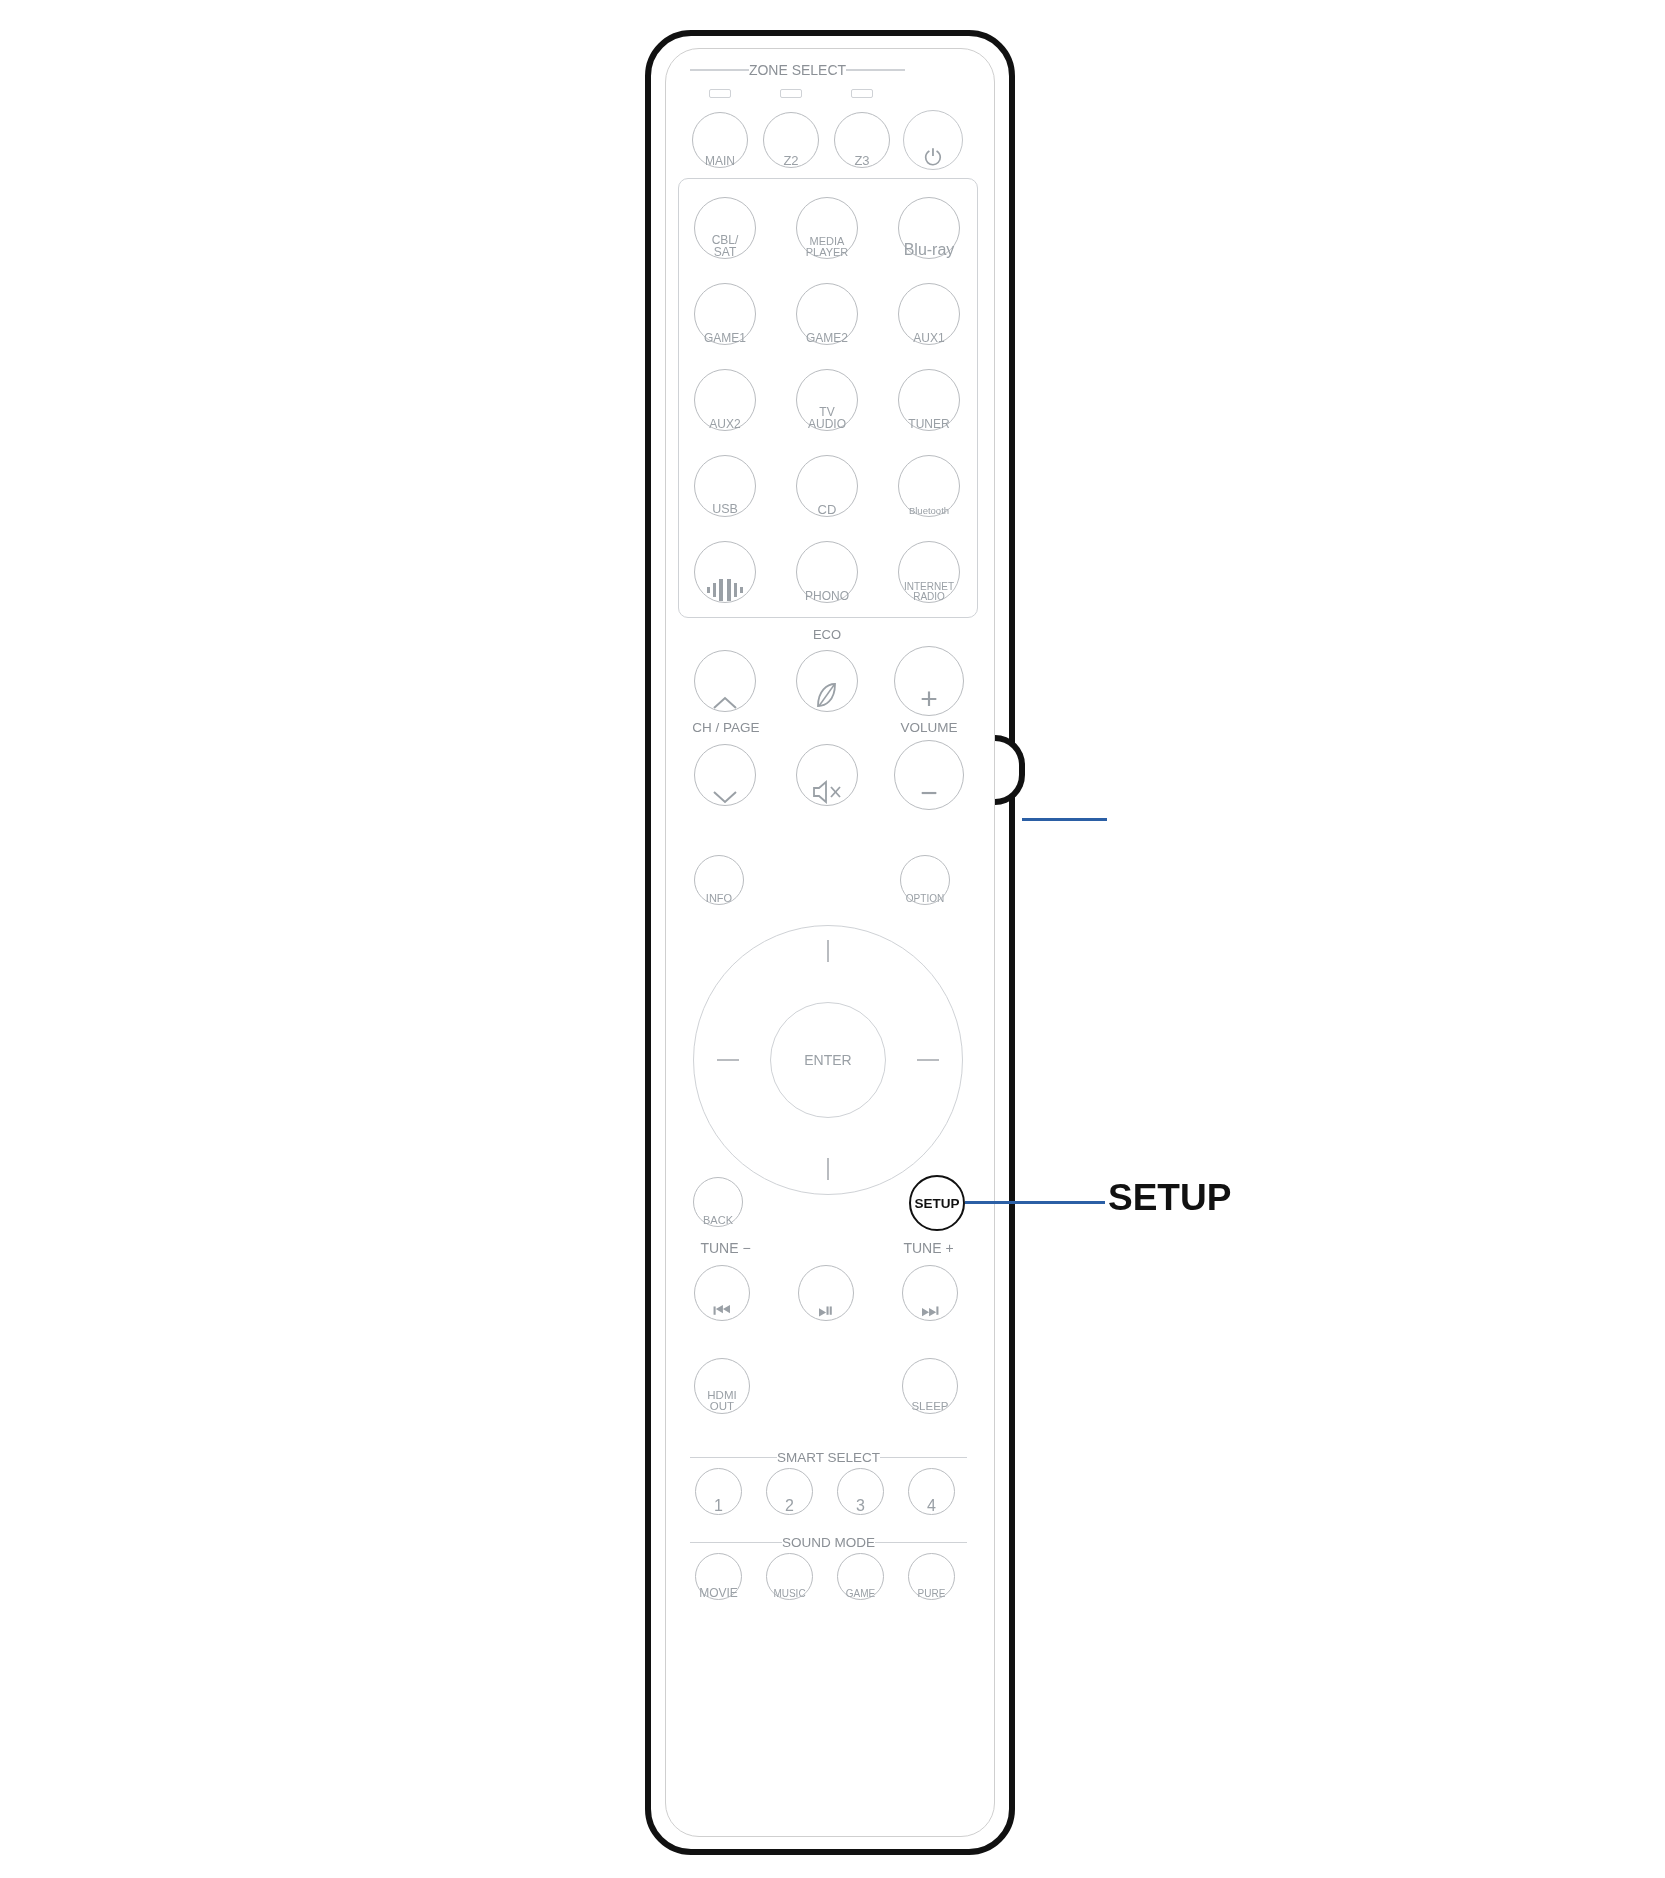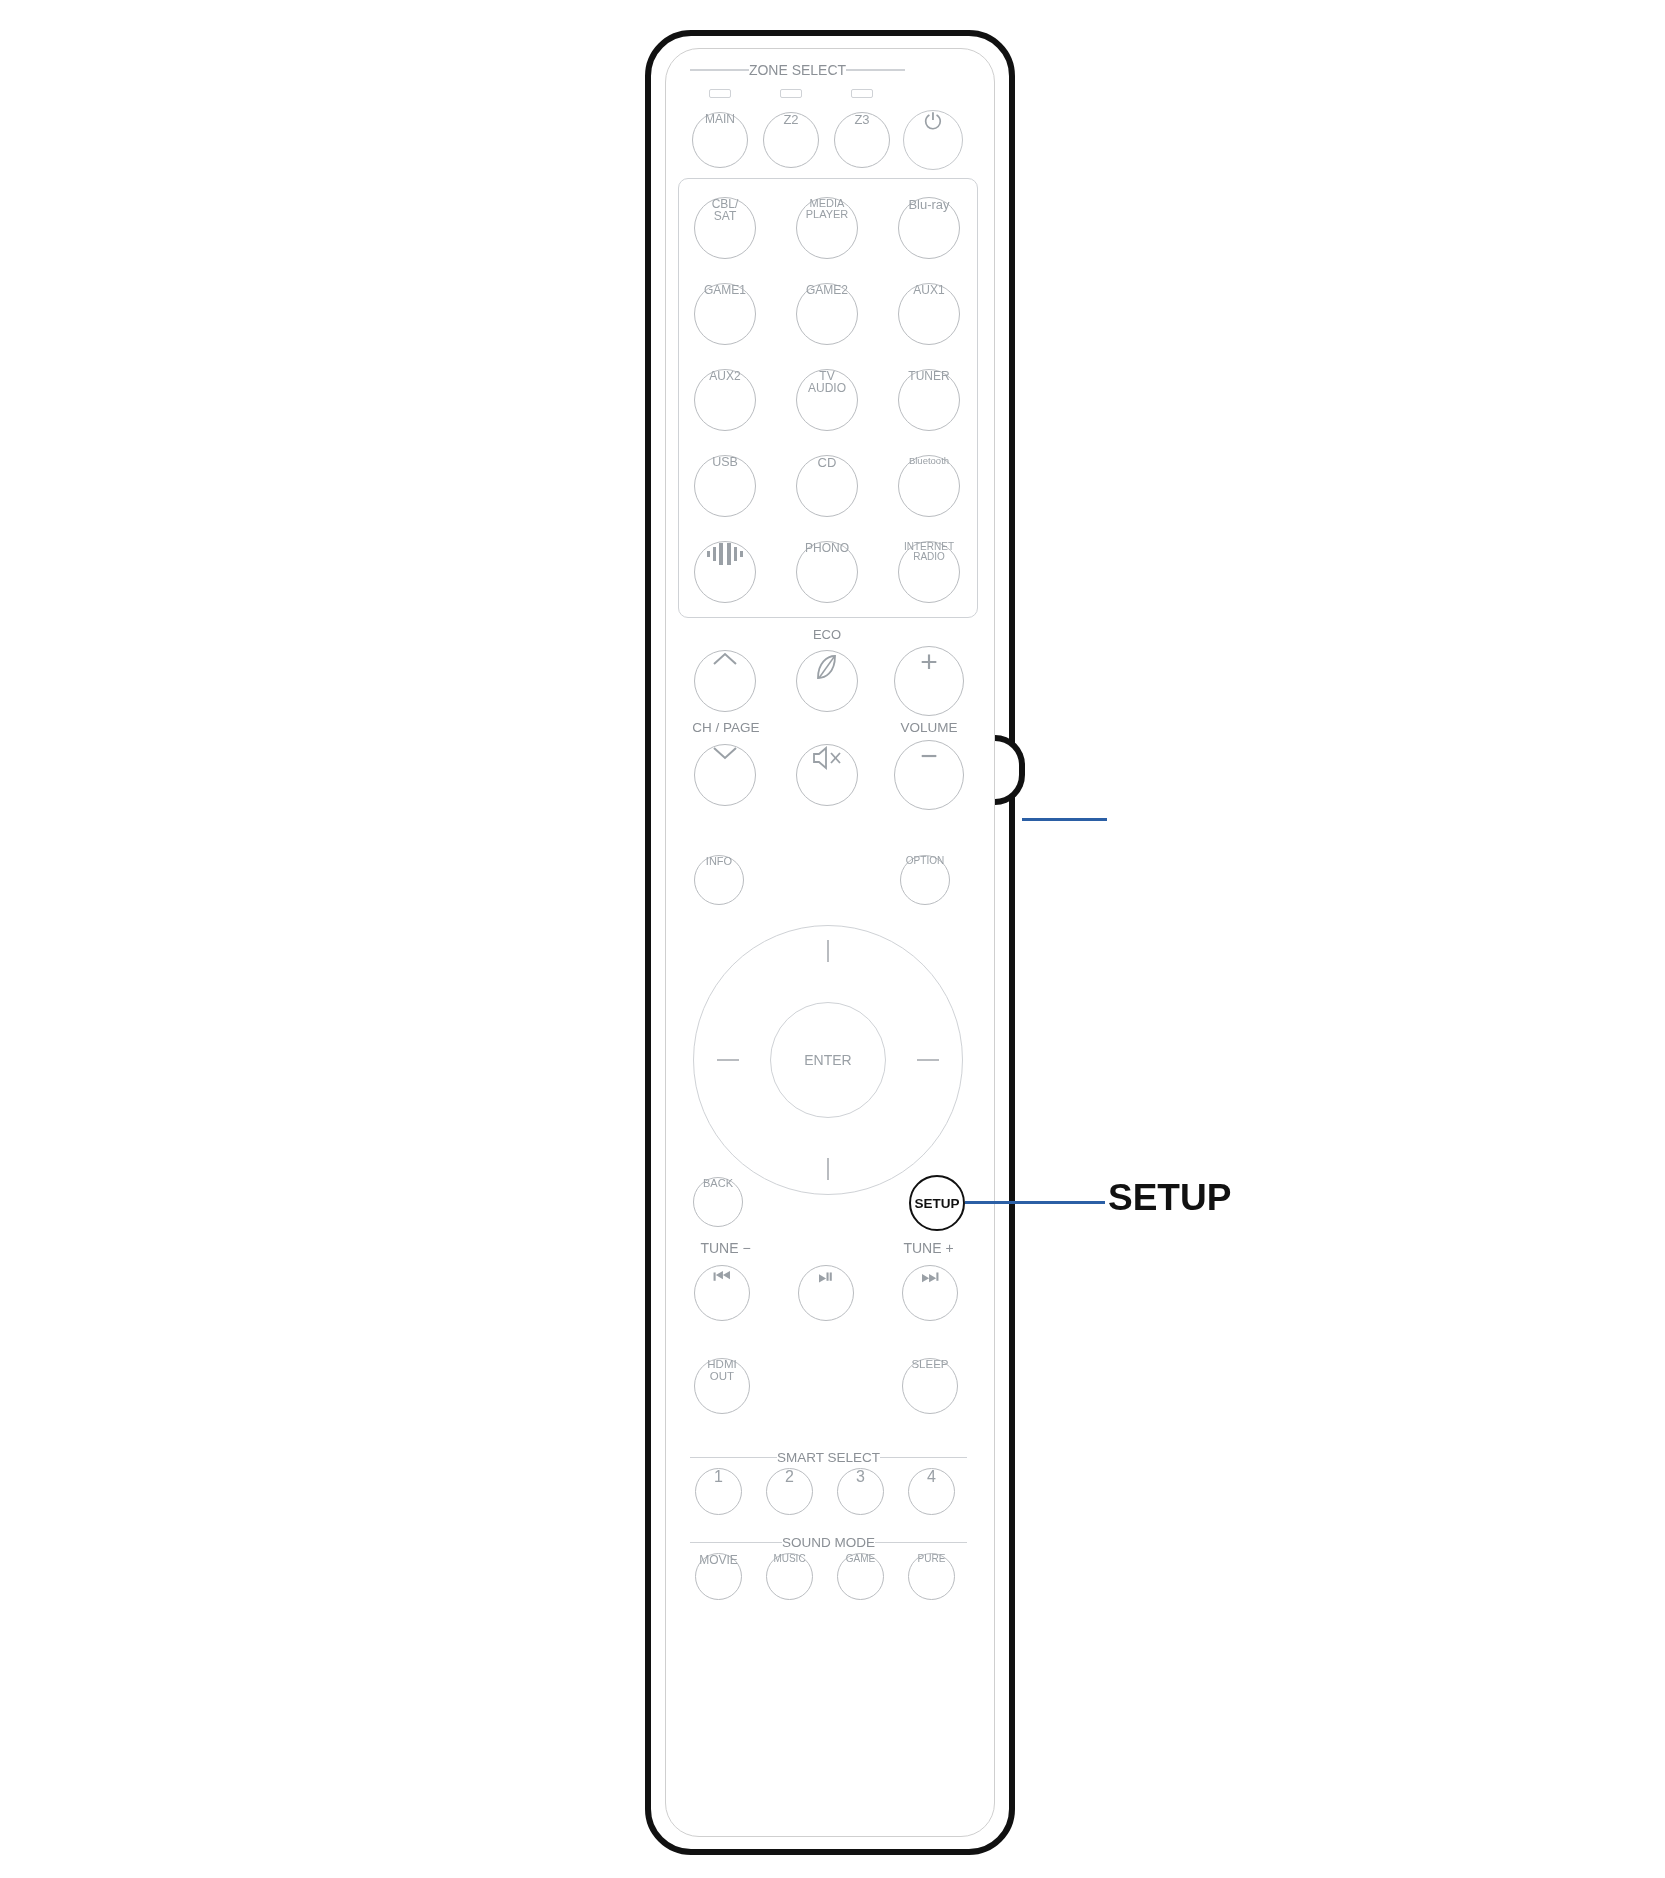--- a/index.html
+++ b/index.html
@@ -20,21 +20,21 @@
   
   .light-bump{
     position:absolute;left:995px;top:735px;width:30px;height:70px;
     border-top:6px solid #111;border-right:6px solid #111;border-bottom:6px solid #111;
     border-left:none;border-radius:0 30px 30px 0;background:#fff;box-sizing:border-box;
   }
 
   
   .btn{
     position:absolute;border:1.6px solid #b9bcc0;border-radius:50%;
-    display:flex;align-items:flex-start;justify-content:center;
+    display:flex;align-items:flex-end;justify-content:center;
     color:#9aa0a6;text-align:center;line-height:1.02;box-sizing:border-box;
     background:#fff;user-select:none;
   }
   .btn span{display:block;}
   .lbl{position:absolute;color:#8b9096;text-align:center;white-space:nowrap;}
 
   .group-box{position:absolute;border:1.4px solid #cfd2d6;border-radius:10px;box-sizing:border-box;}
 
   
   .legend{position:absolute;display:flex;align-items:center;gap:0;color:#8b9096;white-space:nowrap;}
@@ -96,21 +96,21 @@
   <div class="group-box" style="left:678px;top:178px;width:300px;height:440px;"></div>
 
   <div class="btn" style="left:694px;top:197px;width:62px;height:62px;font-size:12px;white-space:pre-line;">
     <span>CBL/
 SAT</span>
   </div>
   <div class="btn" style="left:796px;top:197px;width:62px;height:62px;font-size:11px;white-space:pre-line;">
     <span>MEDIA
 PLAYER</span>
   </div>
-  <div class="btn" style="left:898px;top:197px;width:62px;height:62px;font-size:13px;">
+  <div class="btn" style="left:898px;top:197px;width:62px;height:62px;font-size:16px;">
     <span>Blu-ray</span>
   </div>
 
   <div class="btn" style="left:694px;top:283px;width:62px;height:62px;font-size:12px;">
     <span>GAME1</span>
   </div>
   <div class="btn" style="left:796px;top:283px;width:62px;height:62px;font-size:12px;">
     <span>GAME2</span>
   </div>
   <div class="btn" style="left:898px;top:283px;width:62px;height:62px;font-size:12px;">

